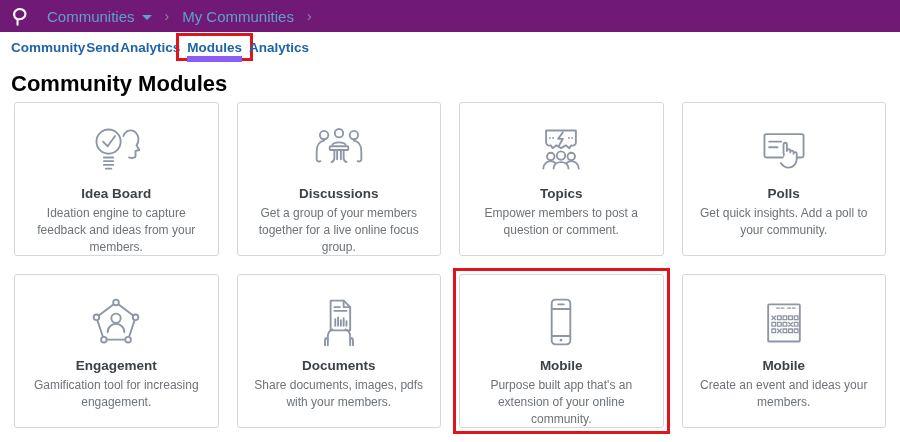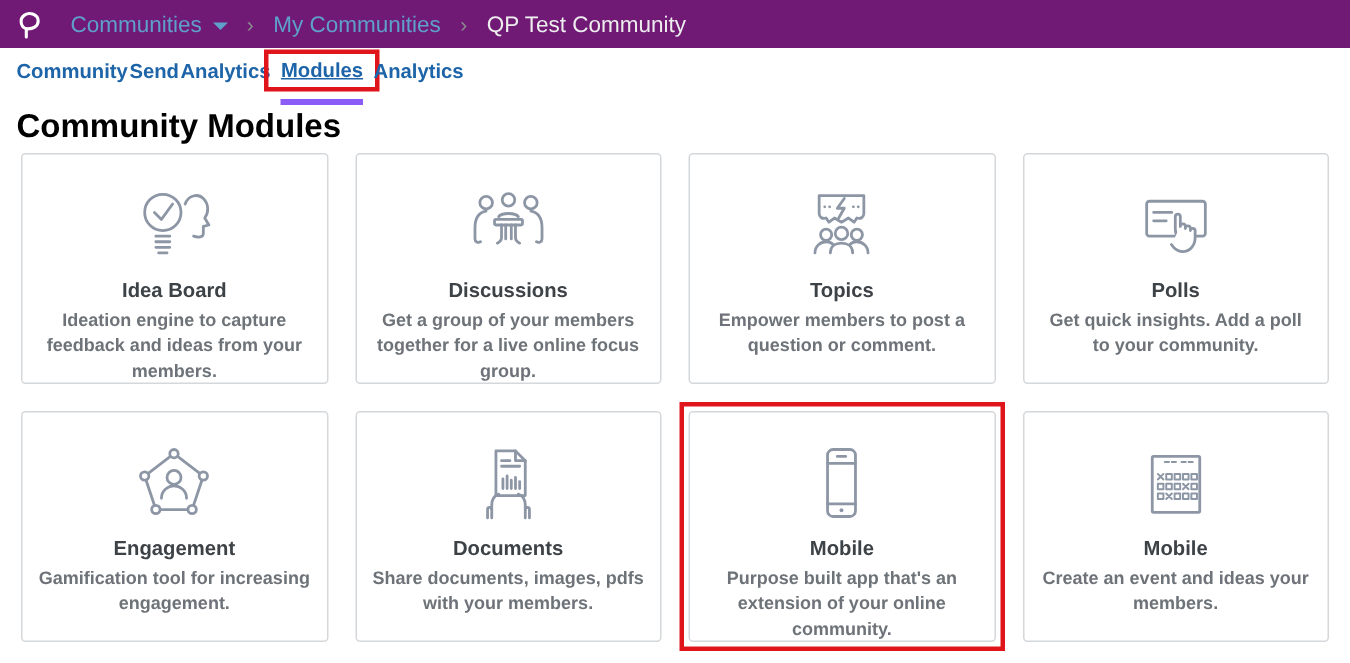--- a/index.html
+++ b/index.html
@@ -31,21 +31,21 @@
     height:30px; display:flex; align-items:center;
     padding-left:11px; gap:1px; background:#fff;
   }
   .tab {
     color:#1d64a8; font-weight:bold; font-size:13.5px;
     cursor:pointer; white-space:nowrap;
   }
   .tab-box {
     border:3px solid #e0151c; padding:2px 8px; margin:0 -5px;
   }
-  .tab-underline { border-bottom:4px solid #8b5cf6; padding-bottom:12px;text-decoration:underline; }
+  .tab-underline { border-bottom:6px solid #8b5cf6; padding-bottom:1px; }
 
   
   .page-title {
     margin:9px 0 0 11px; font-size:22px; font-weight:bold; color:#000000;
   }
 
   
   .grid {
     display:grid; grid-template-columns:repeat(4,1fr);
     column-gap:7px; row-gap:14px;
@@ -53,21 +53,21 @@
     gap:18px;
   }
   .card {
     position:relative; height:154px; background:#fff;
     border:1px solid #d5d8db; border-radius:3px;
     text-align:center; padding:20px 4px 0; cursor:pointer;
   }
   .card-icon { height:54px; display:flex; justify-content:center; align-items:center; }
   .card-icon svg { height:54px; width:64px; }
   .card-title { font-size:13.5px; font-weight:bold; color:#3d4247; margin-top:9px; }
-  .card-desc  { font-size:12px; color:#6d7378; line-height:1.4; margin-top:4px; padding:0 6px;font-weight:bold; }
+  .card-desc  { font-size:12px; color:#6d7378; line-height:1.4; margin-top:4px; padding:0 6px; }
   .annotation-box {
     position:absolute; inset:-7px; border:3px solid #e0151c;
     pointer-events:none; z-index:5;
   }
 
   .icon-stroke { stroke:#8d96a5; fill:none; stroke-width:2; stroke-linecap:round; stroke-linejoin:round; }
   .icon-fill   { fill:#8d96a5; stroke:none; }
   .icon-thin   { stroke-width:1.4; }
 </style>
 </head>
@@ -82,21 +82,20 @@
       </g>
     </svg>
   </span>
   <span class="crumb-link">
     <span>Communities</span>
     <span class="caret"></span>
   </span>
   <span class="crumb-sep">›</span>
   <span class="crumb-link">My Communities</span>
   <span class="crumb-sep">›</span>
-  <span class="crumb-current">QP Test Community</span>
 </div>
 
 <div class="nav">
   <span class="tab">Community</span>
   <span class="tab">Send</span>
   <span class="tab">Analytics</span>
   <span class="tab-box">
     <span class="tab tab-underline">Modules</span>
   </span>
   <span class="tab">Analytics</span>

